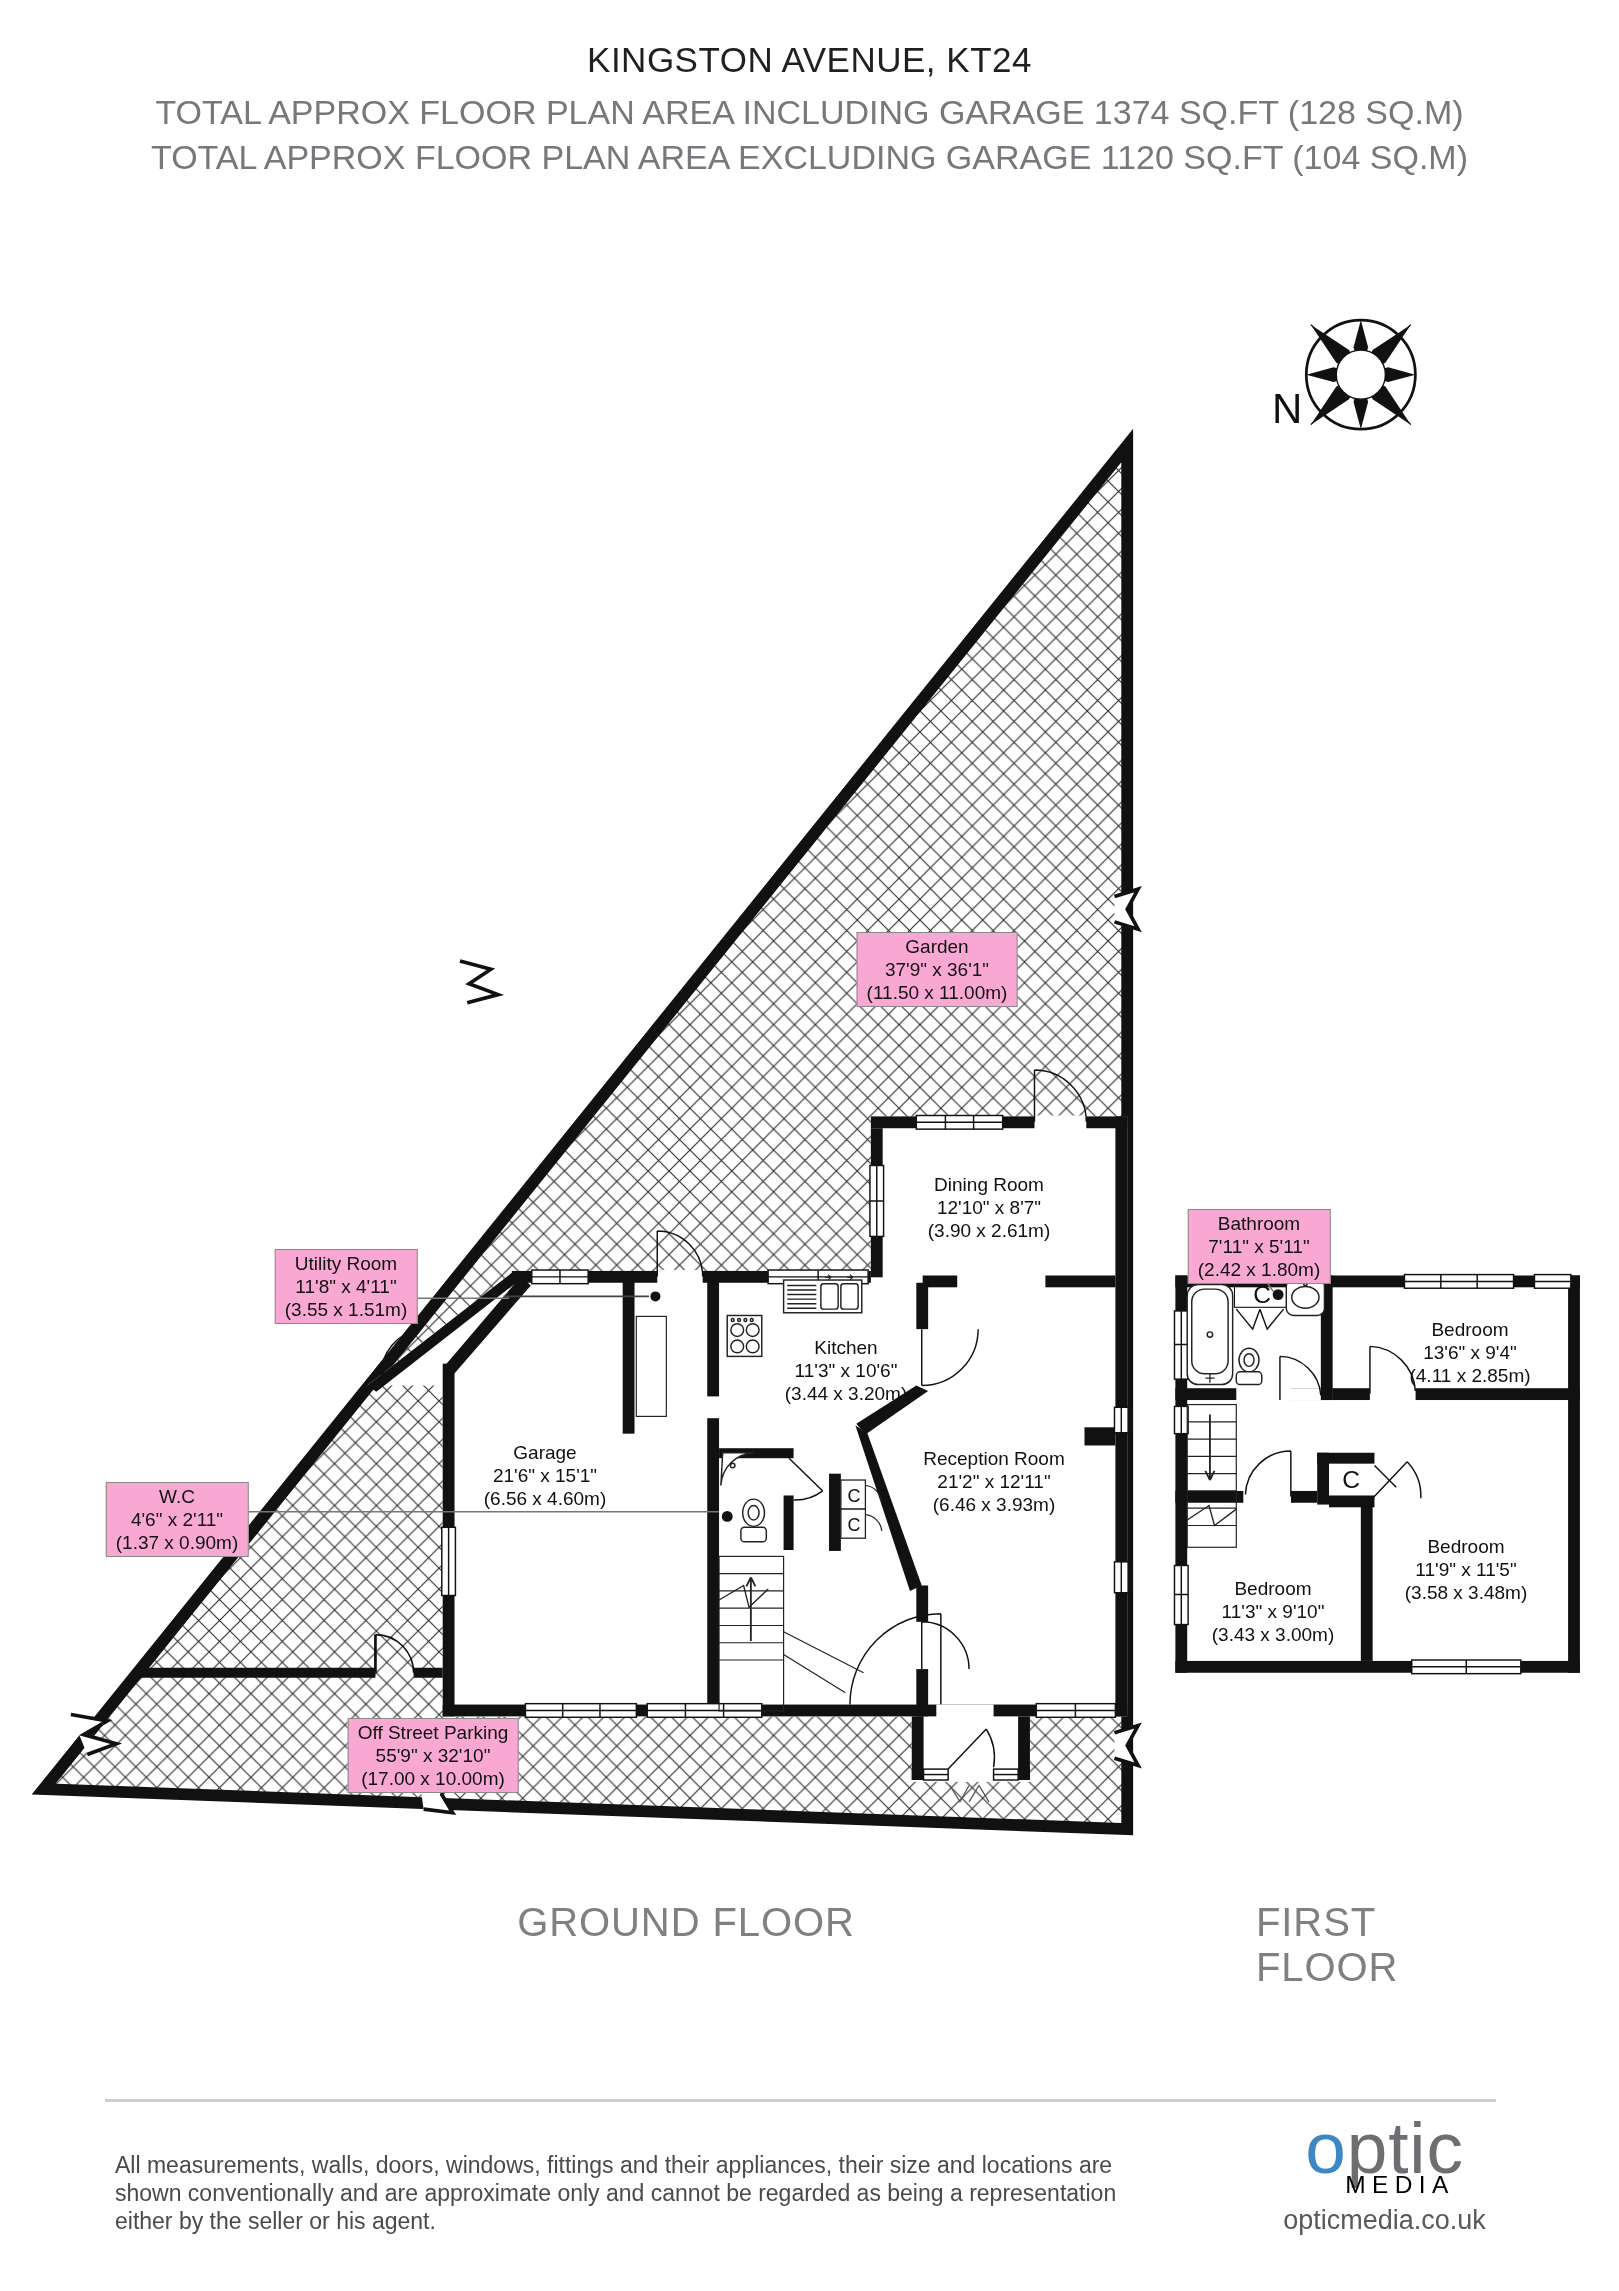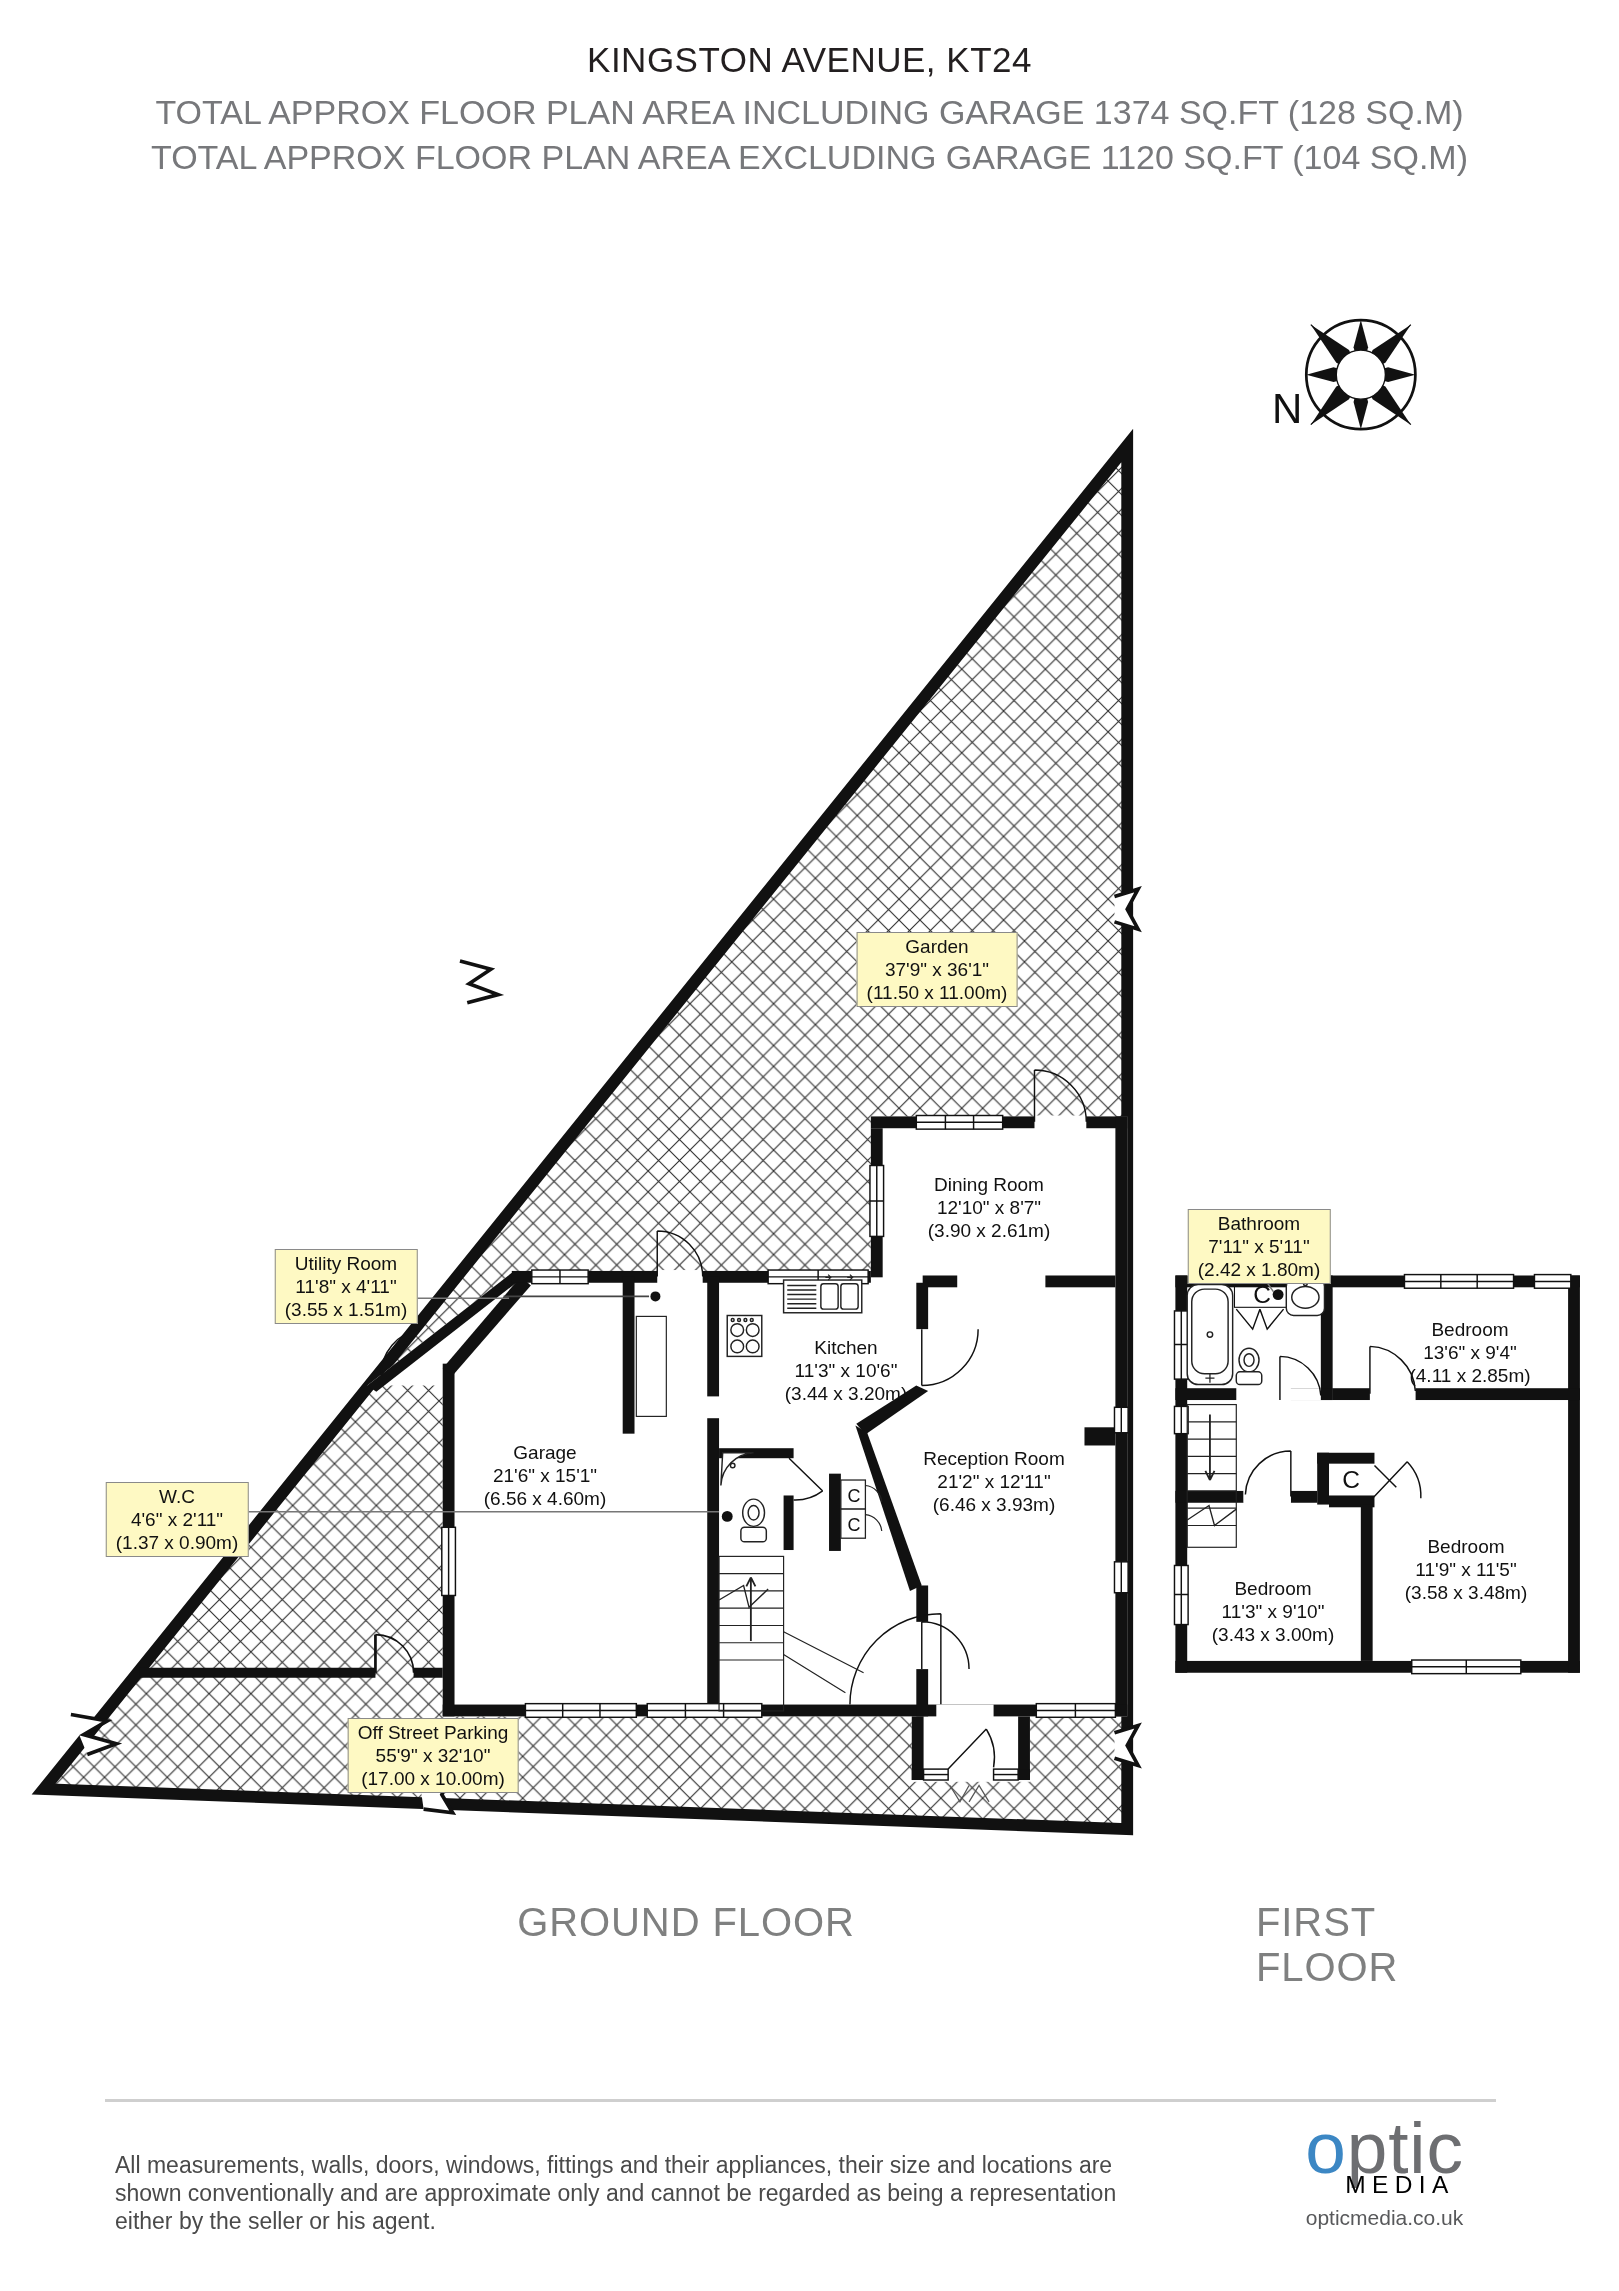--- a/index.html
+++ b/index.html
@@ -6,31 +6,31 @@
   #page{position:relative;width:1619px;height:2291px;background:#fff;overflow:hidden;
         font-family:"Liberation Sans",sans-serif;color:#231f20;}
   #plan-svg{position:absolute;left:0;top:0;}
   .hdr{position:absolute;left:0;width:100%;text-align:center;}
   .title{top:40px;font-size:35px;letter-spacing:0.5px;color:#231f20;}
   .sub{font-size:34px;color:#77787b;}
   .sub1{top:93px;}
   .sub2{top:138px;}
   .lbl{position:absolute;transform:translateX(-50%);text-align:center;
        font-size:19px;line-height:1.22;color:#111;white-space:nowrap;}
-  .boxed{background:#fef9c3;border:1.8px solid #8a8a8a;padding:1.8px 9px;}
+  .boxed{background:#f9a8d4;border:1.8px solid #8a8a8a;padding:1.8px 9px;}
   .cletter{position:absolute;transform:translate(-50%,-50%);font-size:18px;color:#111;}
   .cletter.big{font-size:24.5px;}
   .north{position:absolute;font-size:42px;color:#111;}
   .floorlbl{position:absolute;transform:translateX(-50%);font-size:40px;color:#7f8080;letter-spacing:0.9px;}
   .divider{position:absolute;left:105px;top:2099px;width:1391px;height:2.7px;background:#cfcfcf;}
   .disclaimer{position:absolute;left:115px;top:2151px;font-size:23px;line-height:28px;color:#4a4a4a;}
   .logo{position:absolute;left:1280px;top:2111px;width:209px;text-align:center;line-height:1;}
   .logo-main{font-size:73px;font-weight:200;letter-spacing:0.9px;}
   .logo-sub{font-size:24.5px;letter-spacing:6.4px;margin-top:-11px;padding-left:31px;}
-  .logo-url{font-size:21px;margin-top:9px;color:#58595b;}
+  .logo-url{font-size:27px;margin-top:9px;color:#58595b;}
 </style>
 </head>
 <body>
 
 <div id="page">
 
 <svg id="plan-svg" width="1619" height="2291" viewBox="0 0 1781 2520">
   <defs>
     <pattern id="hatch" width="23" height="23" patternUnits="userSpaceOnUse">
       <path d="M0,0 L23,23 M23,0 L0,23" stroke="#2b2b2b" stroke-width="1.2" fill="none"></path>

